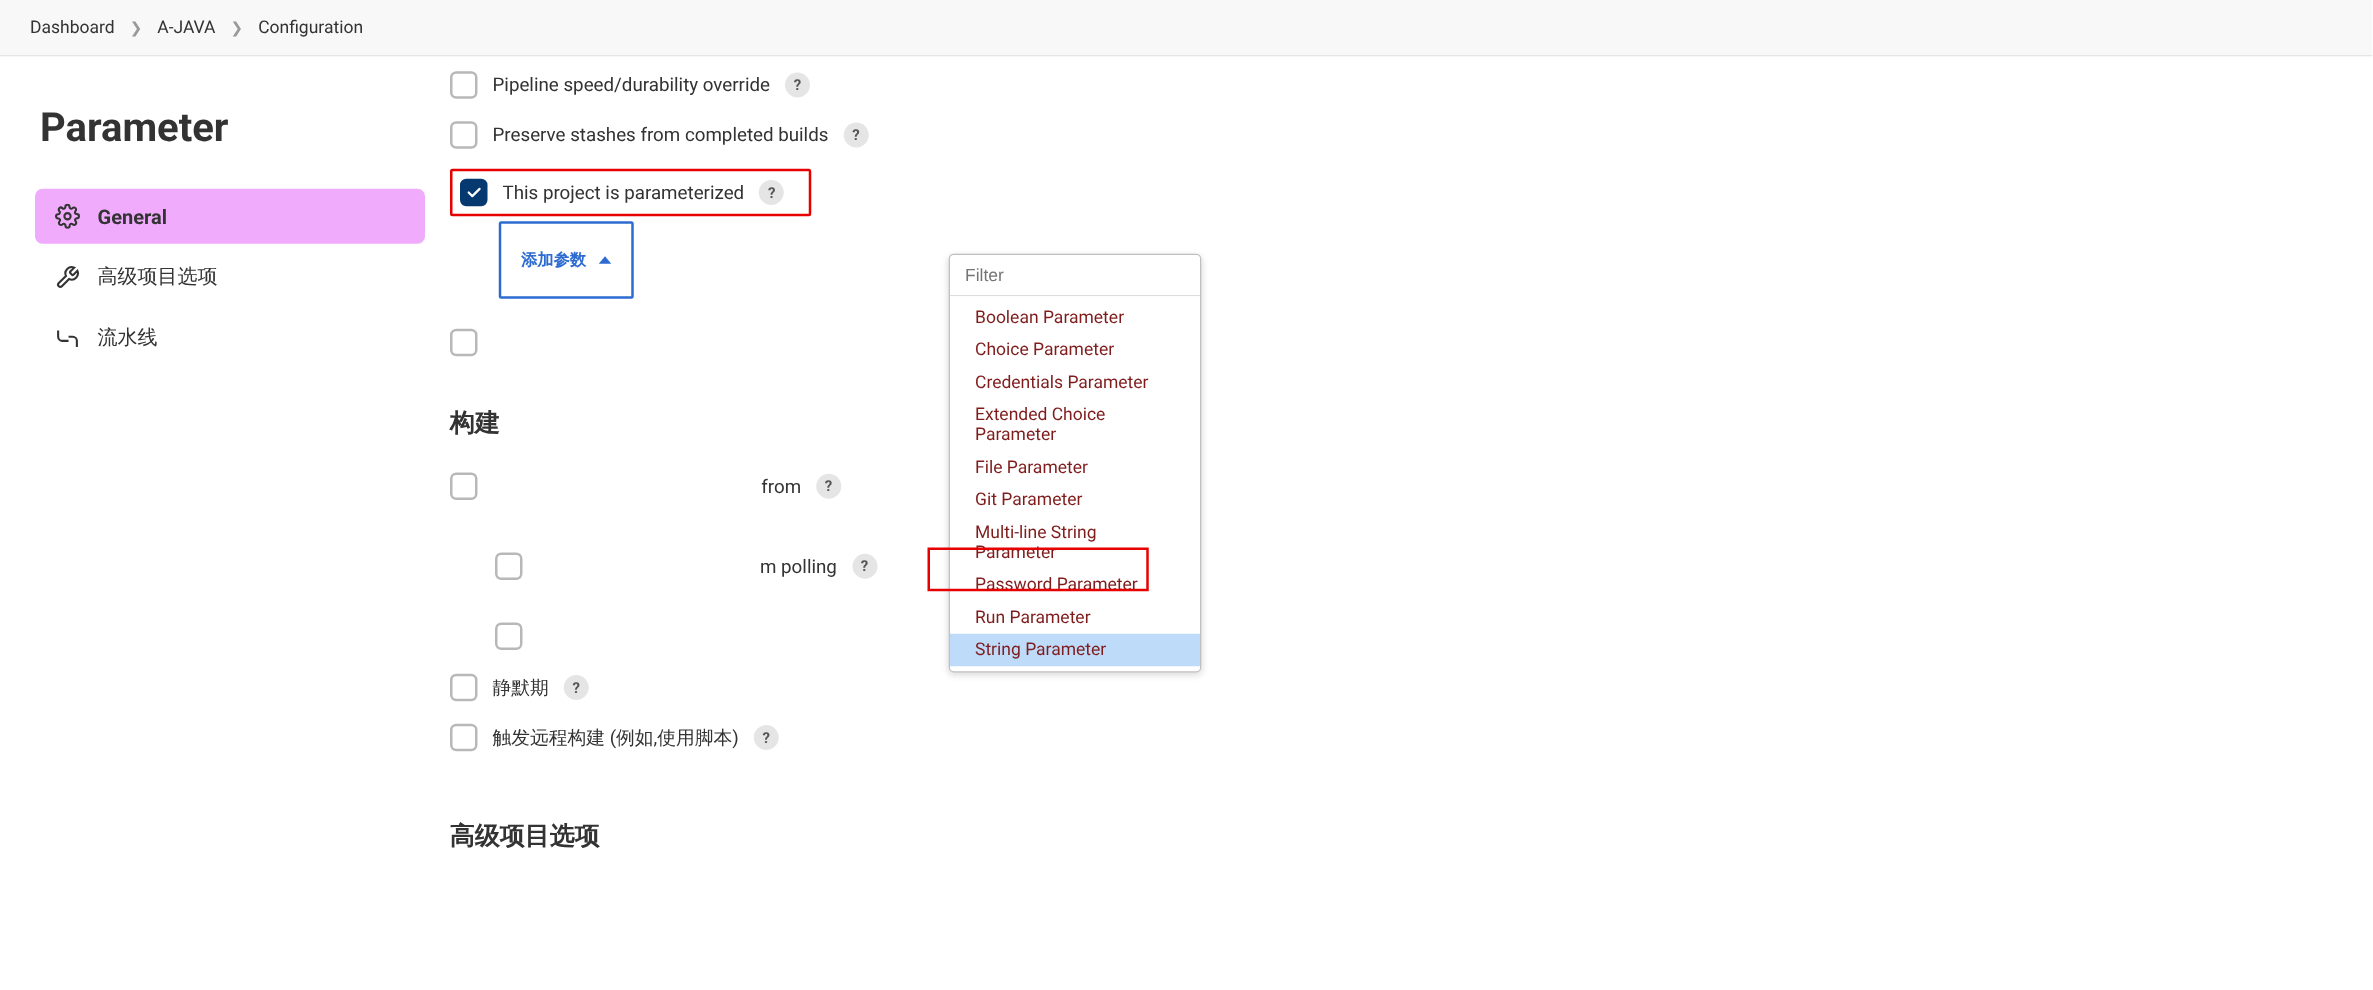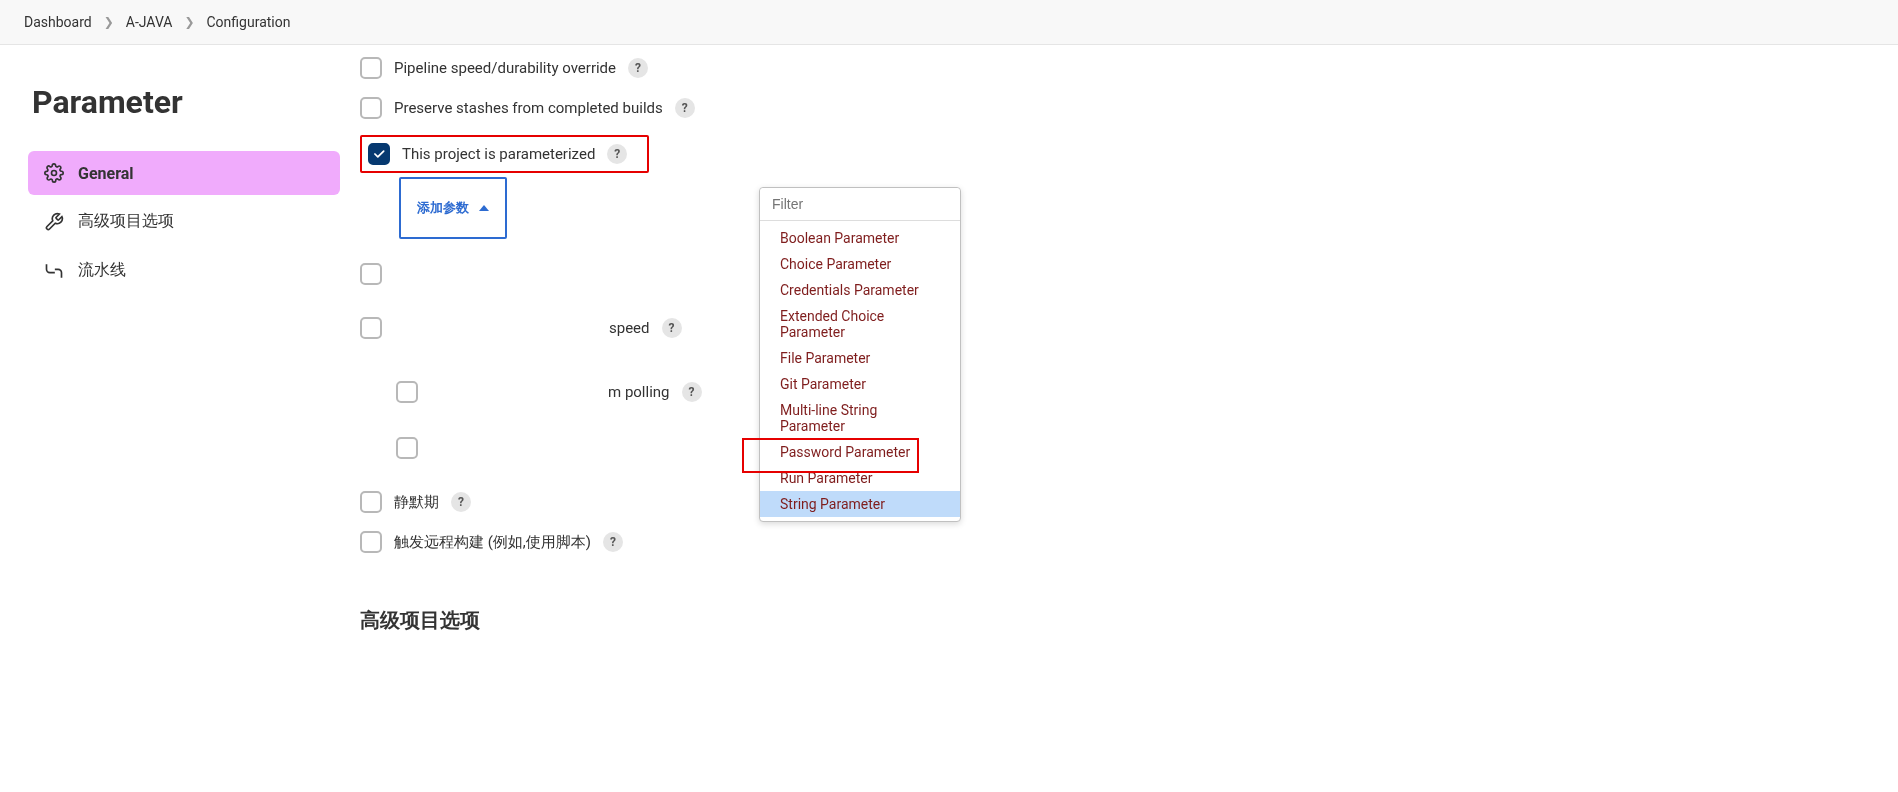--- a/index.html
+++ b/index.html
@@ -146,21 +146,21 @@
   width: 0;
   height: 0;
   border-left: 5px solid transparent;
   border-right: 5px solid transparent;
   border-bottom: 6px solid #2d6bd1;
   margin-left: 4px;
 }
 .dropdown {
   position: absolute;
   left: 399px;
-  top: 142px;
+  top: 158px;
   width: 202px;
   background: #fff;
   border: 1px solid #c0c0c0;
   border-radius: 4px;
   box-shadow: 0 2px 6px rgba(0,0,0,0.15);
   z-index: 10;
 }
 .dd-filter {
   width: 100%;
   border: none;
@@ -280,42 +280,43 @@
       <button class="add-param-btn">
         <span>添加参数</span>
         <span class="caret-up"></span>
       </button>
     </div>
 
     <div class="opt-row" style="margin-top:18px">
       <span class="chk"></span>
     </div>
 
+    <h2 class="section-h">构建</h2>
 
     <div class="opt-row" style="margin-top:20px">
       <span class="chk"></span>
-      <span class="opt-label obscured" style="margin-left:215px">speed</span>
+      <span class="opt-label obscured" style="margin-left:215px">from</span>
       <span class="help">?</span>
     </div>
 
     <div class="sub-indent" style="margin-top:30px">
       <div class="opt-row">
         <span class="chk"></span>
         <span class="opt-label obscured" style="margin-left:178px">m polling</span>
         <span class="help">?</span>
       </div>
     </div>
 
     <div class="sub-indent" style="margin-top:22px">
       <div class="opt-row">
         <span class="chk"></span>
       </div>
     </div>
 
-    <div class="opt-row" style="margin-top:20px">
+    <div class="opt-row" style="margin-top:7px">
       <span class="chk"></span>
       <span class="opt-label">静默期</span>
       <span class="help">?</span>
     </div>
 
     <div class="opt-row">
       <span class="chk"></span>
       <span class="opt-label">触发远程构建 (例如,使用脚本)</span>
       <span class="help">?</span>
     </div>

